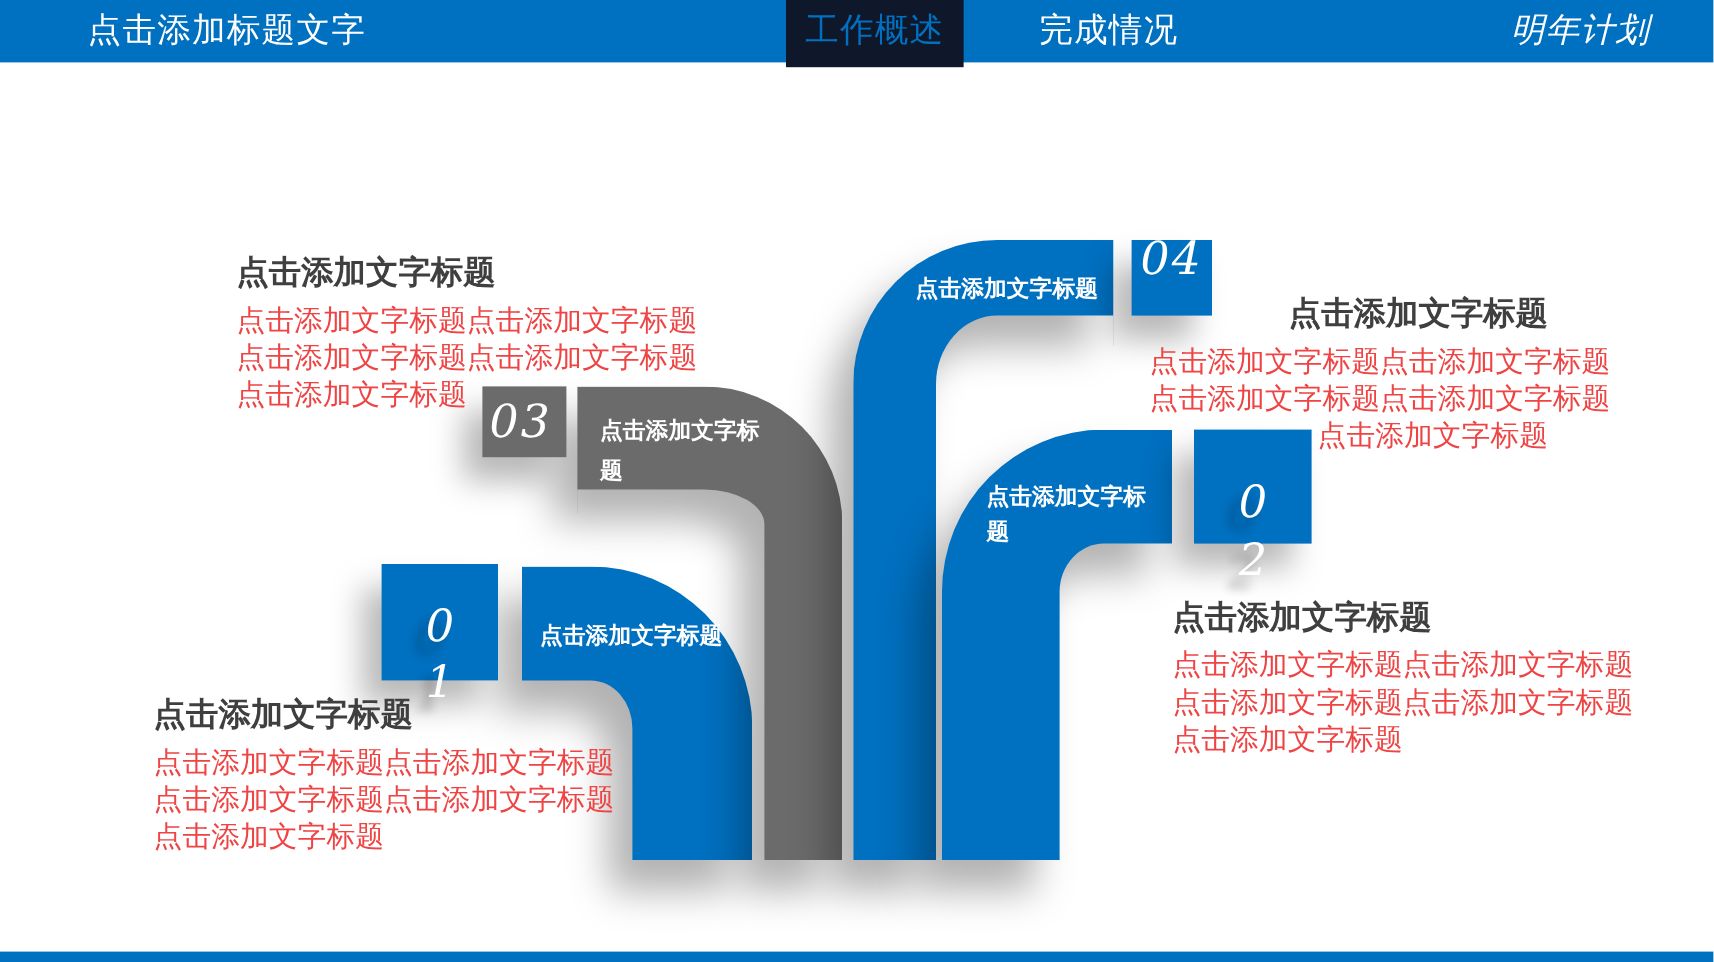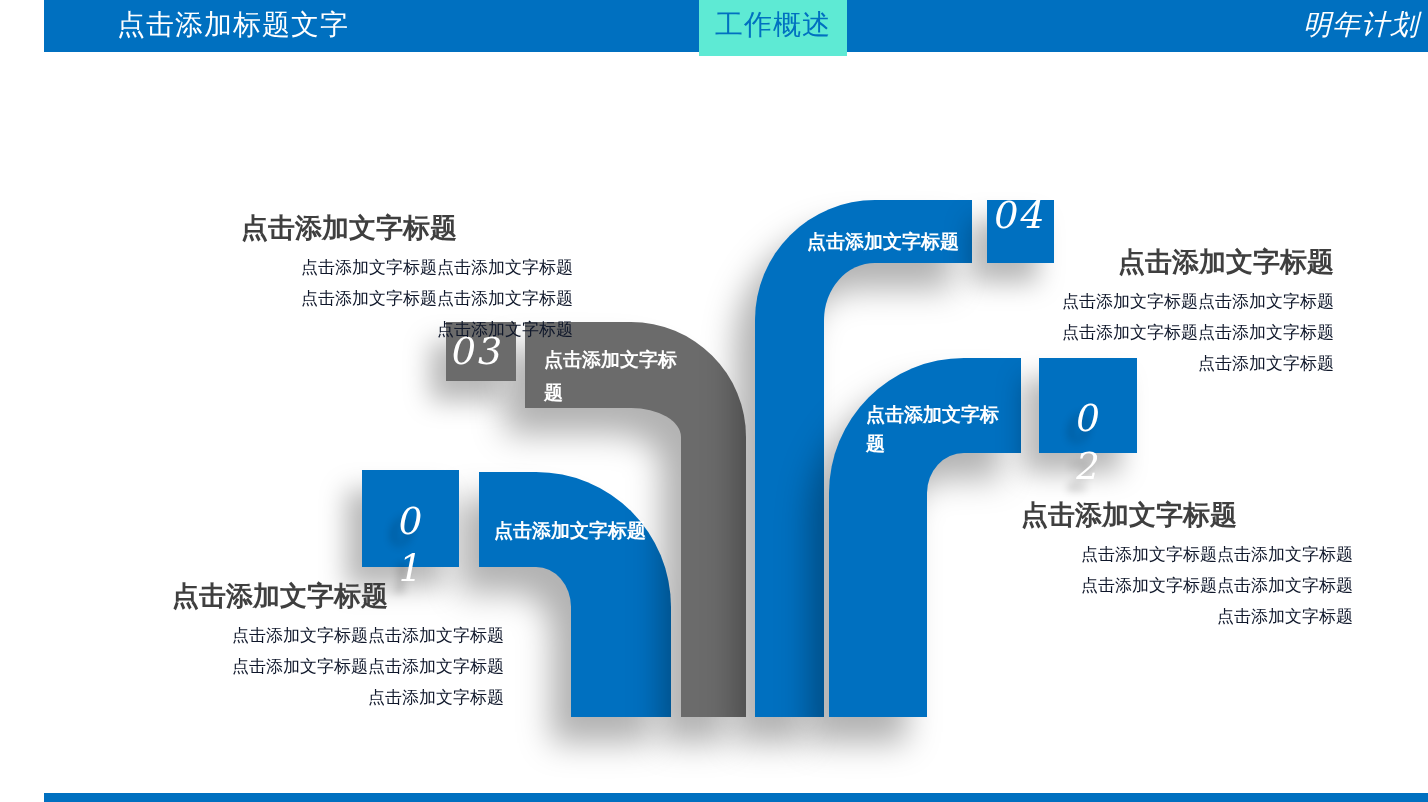--- a/index.html
+++ b/index.html
@@ -1,32 +1,32 @@
 <!DOCTYPE html>
 <html><head>
 <meta charset="utf-8">
 <style>
   html,body{margin:0;padding:0;}
   body{
     width:1428px;height:802px;position:relative;background:#ffffff;
     font-family:"DejaVu Serif","Liberation Serif",serif;overflow:hidden;
   }
-  .slide{position:absolute;inset:0;margin-left:44px;}
+  .slide{position:absolute;inset:0;}
 
   
   .topbar{position:absolute;left:0;top:0;width:1428px;height:52px;background:#0070C0;}
   .header-title{
     position:absolute;left:73px;top:0;height:52px;line-height:50px;
     color:#ffffff;font-size:28px;letter-spacing:1px;white-space:nowrap;
   }
   .tab{
     position:absolute;top:0;height:52px;line-height:50px;text-align:center;
     font-size:28px;color:#ffffff;letter-spacing:1px;cursor:pointer;white-space:nowrap;
   }
-  .tab.active{left:655px;width:148px;background:#5eead4;color:#0070C0;height:56px;}
+  .tab.active{left:655px;width:148px;background:#0f172a;color:#0070C0;height:56px;}
   .tab.t2{left:844px;width:160px;}
   .tab.t3{left:1035px;width:160px;}
   .tab.t4{left:1237px;width:160px;font-style:italic;}
 
   
   .bottombar{position:absolute;left:0;top:793px;width:1428px;height:9px;background:#0070C0;}
 
   
   .pipe{position:absolute;box-sizing:border-box;background:transparent;
         filter:drop-shadow(-20px 26px 16px rgba(0,0,0,0.30));}
@@ -63,34 +63,35 @@
   
   .plabel{position:absolute;color:#ffffff;font-weight:bold;font-size:19px;line-height:30px;}
   #lbl01{left:450px;top:515px;width:170px;white-space:nowrap;}
   #lbl03{left:500px;top:343px;width:148px;line-height:33px;}
   #lbl04{left:763px;top:226px;width:170px;white-space:nowrap;}
   #lbl02{left:822px;top:400px;width:148px;line-height:29px;}
 
   
   .block{position:absolute;width:332px;}
   .tb-title{font-size:27px;font-weight:bold;color:#3F3F3F;line-height:40px;margin-bottom:4px;white-space:nowrap;}
-  .tb-line{font-size:17px;color:#0f172a;line-height:31px;white-space:nowrap;text-align:right;}
+  .tb-line{font-size:24px;color:#ef4444;line-height:31px;white-space:nowrap;}
   #blockTL{left:197px;top:208px;text-align:left;}
   #blockTR{left:958px;top:242px;text-align:right;}
   #blockBL{left:128px;top:576px;text-align:left;}
   #blockBR{left:977px;top:495px;text-align:left;}
 </style>
 </head>
 <body>
 
 <div class="slide">
 
   <div class="topbar"></div>
   <div class="header-title">点击添加标题文字</div>
   <div class="tab active">工作概述</div>
+  <div class="tab t2">完成情况</div>
   <div class="tab t4">明年计划</div>
 
   <div class="pipe" id="pipe01"></div>
   <div class="pipe" id="pipe03"></div>
   <div class="pipe" id="pipe04"></div>
   <div class="pipe" id="pipe02"></div>
 
   <div class="sq" id="sq01"></div>
   <div class="sq" id="sq02"></div>
   <div class="sq" id="sq03"></div>

